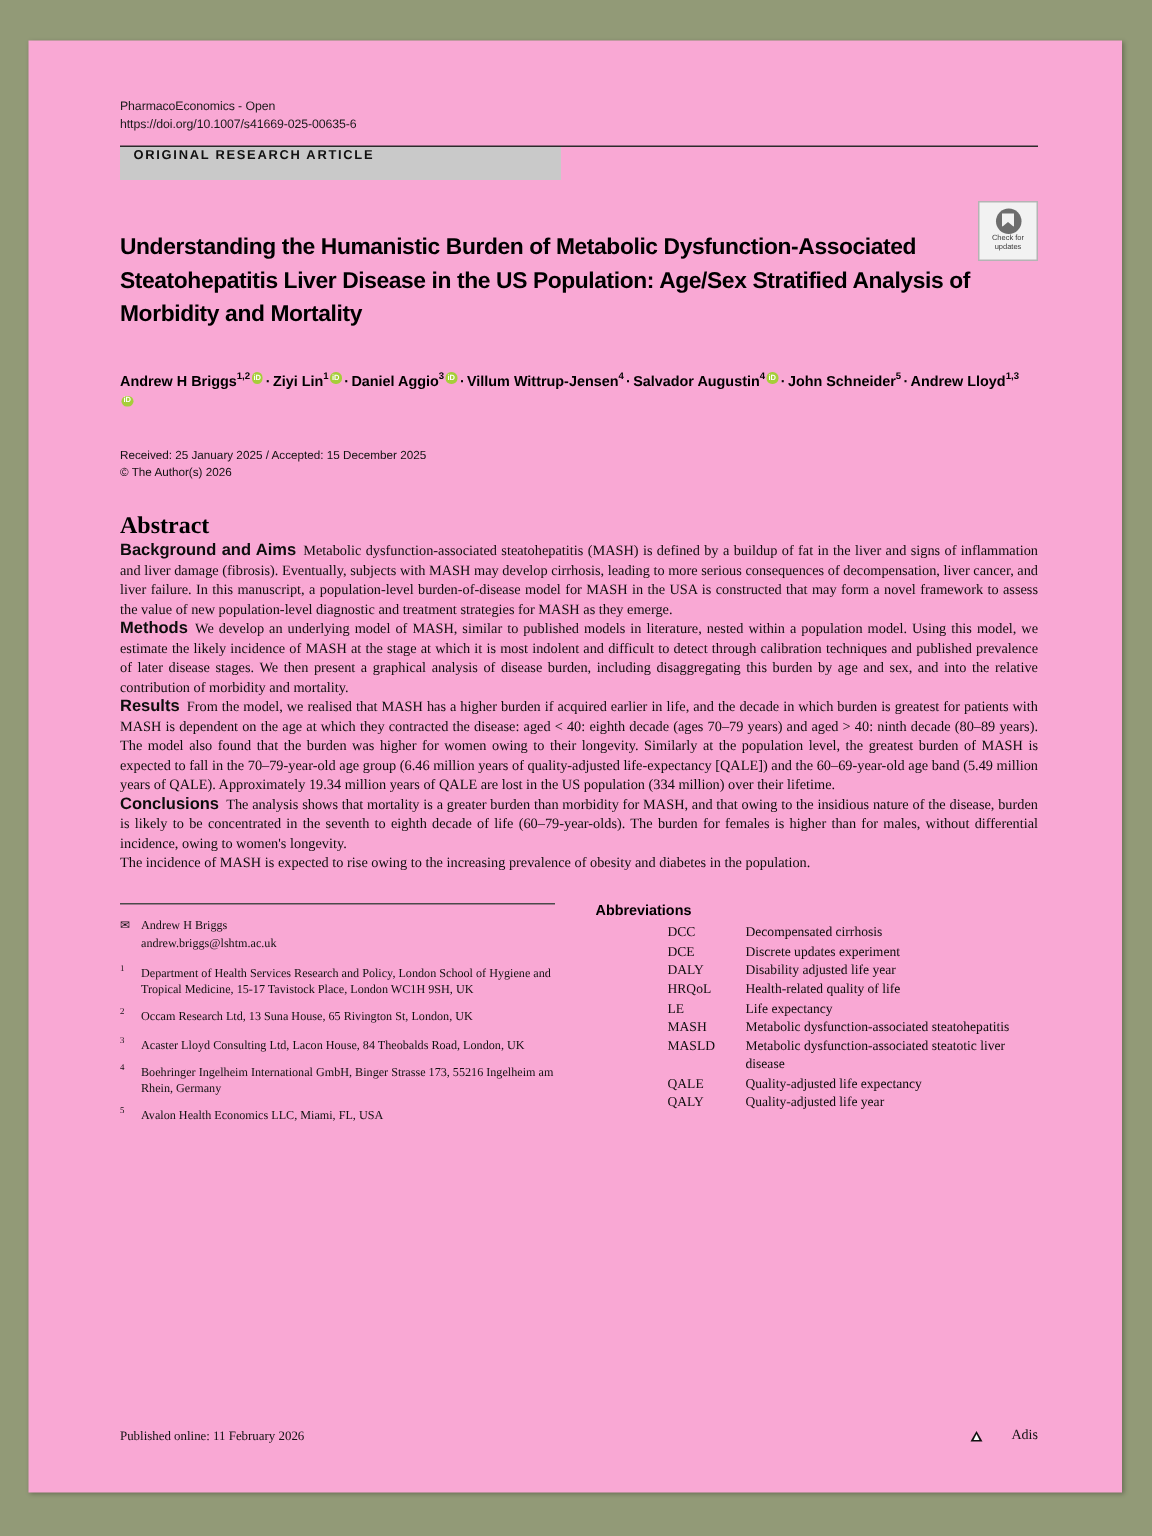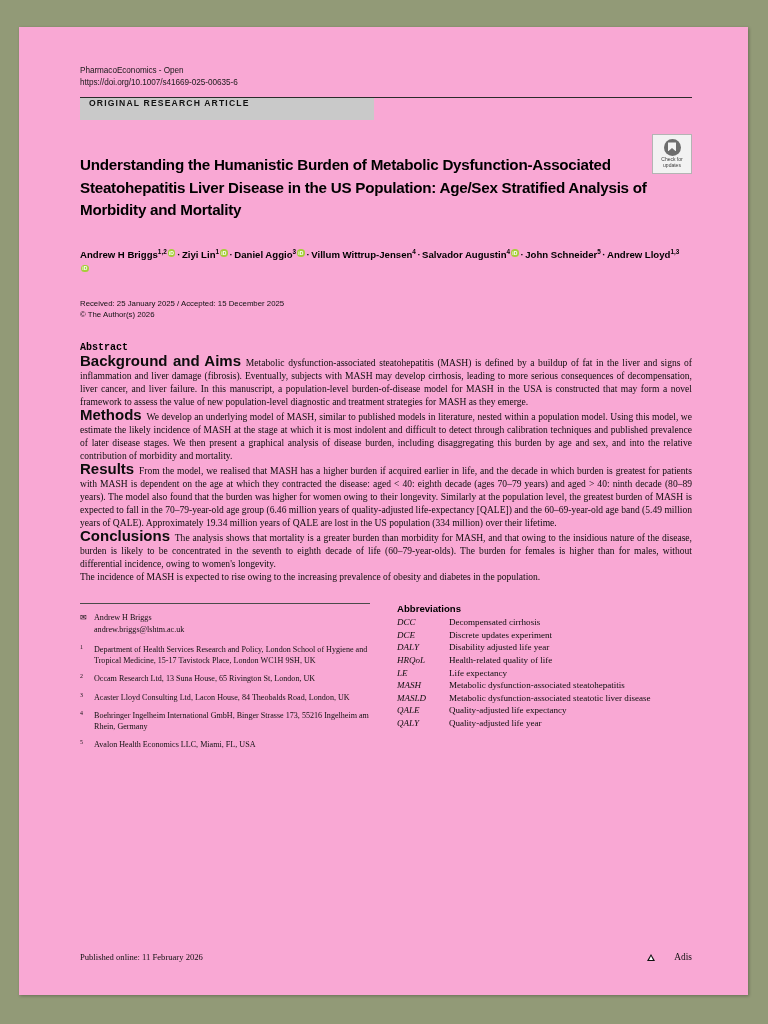--- a/index.html
+++ b/index.html
@@ -166,40 +166,40 @@
   .recv {
     font-family: "Liberation Sans", sans-serif;
     font-size: 7.8px;
     color: #111111;
     line-height: 11px;
     margin-top: 20px;
   }
 
   
   .abs-head {
-    font-family: Liberation Mono, monospace;
-    font-size: 10px;
+    font-family: Liberation Serif, serif;
+    font-size: 16px;
     font-weight: bold;
     color: #000;
     margin-top: 22px;
     margin-bottom: 1px;
   }
   .abs-para {
     font-family: "Liberation Serif", serif;
     font-size: 9.55px;
     color: #0d0d0d;
     line-height: 13.05px;
     text-align: justify;
     margin: 0;
     width: 612px;
     hyphens: manual;
   }
   .abs-label {
     font-family: "Liberation Sans", sans-serif;
-    font-size: 15px;
+    font-size: 11px;
     font-weight: bold;
   }
 
   
   .lower {
     display: flex;
     margin-top: 20px;
     width: 612px;
   }
   .col-left {
@@ -262,21 +262,21 @@
     display: flex;
     font-family: "Liberation Serif", serif;
     font-size: 9.05px;
     line-height: 12.1px;
     color: #0d0d0d;
     margin-bottom: 0.5px;
   }
   .abbr-term {
     width: 52px;
     flex: 0 0 52px;
-    font-style: italic;
+    margin-left: 48px;
   }
   .abbr-def { flex: 1; }
 
   
   .footer {
     position: absolute;
     left: 61px;
     top: 925px;
     width: 612px;
     display: flex;

